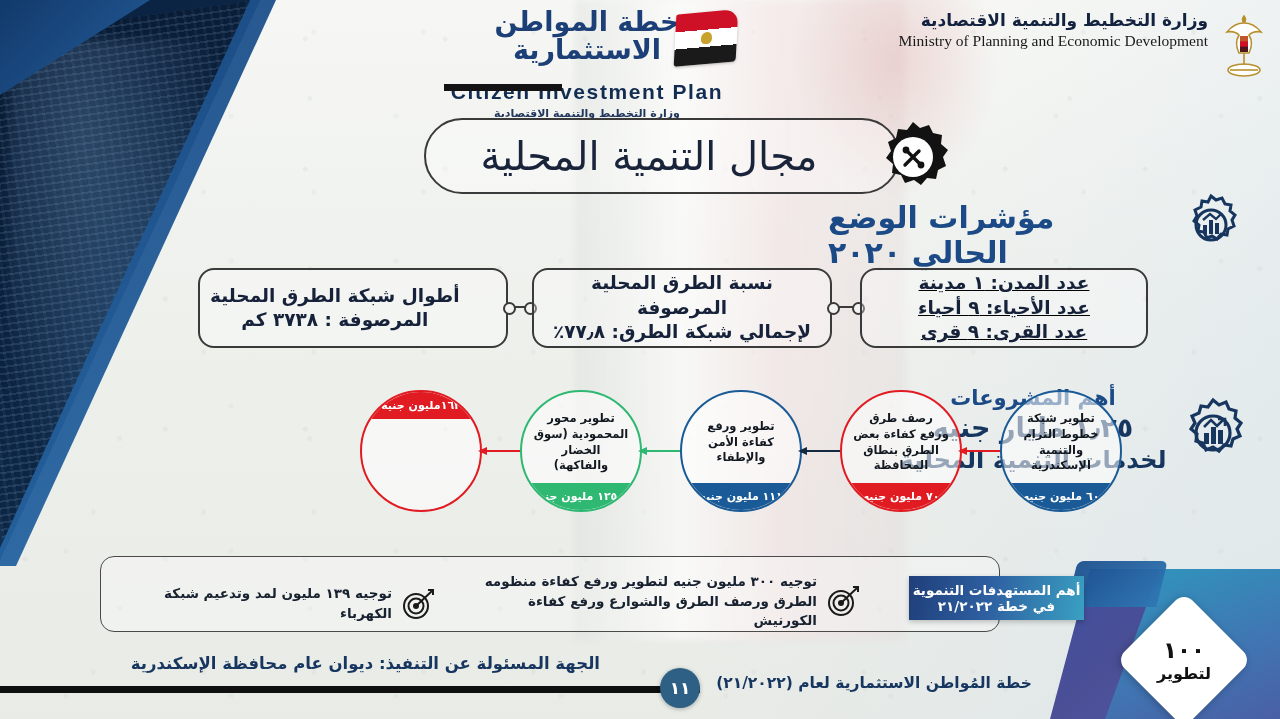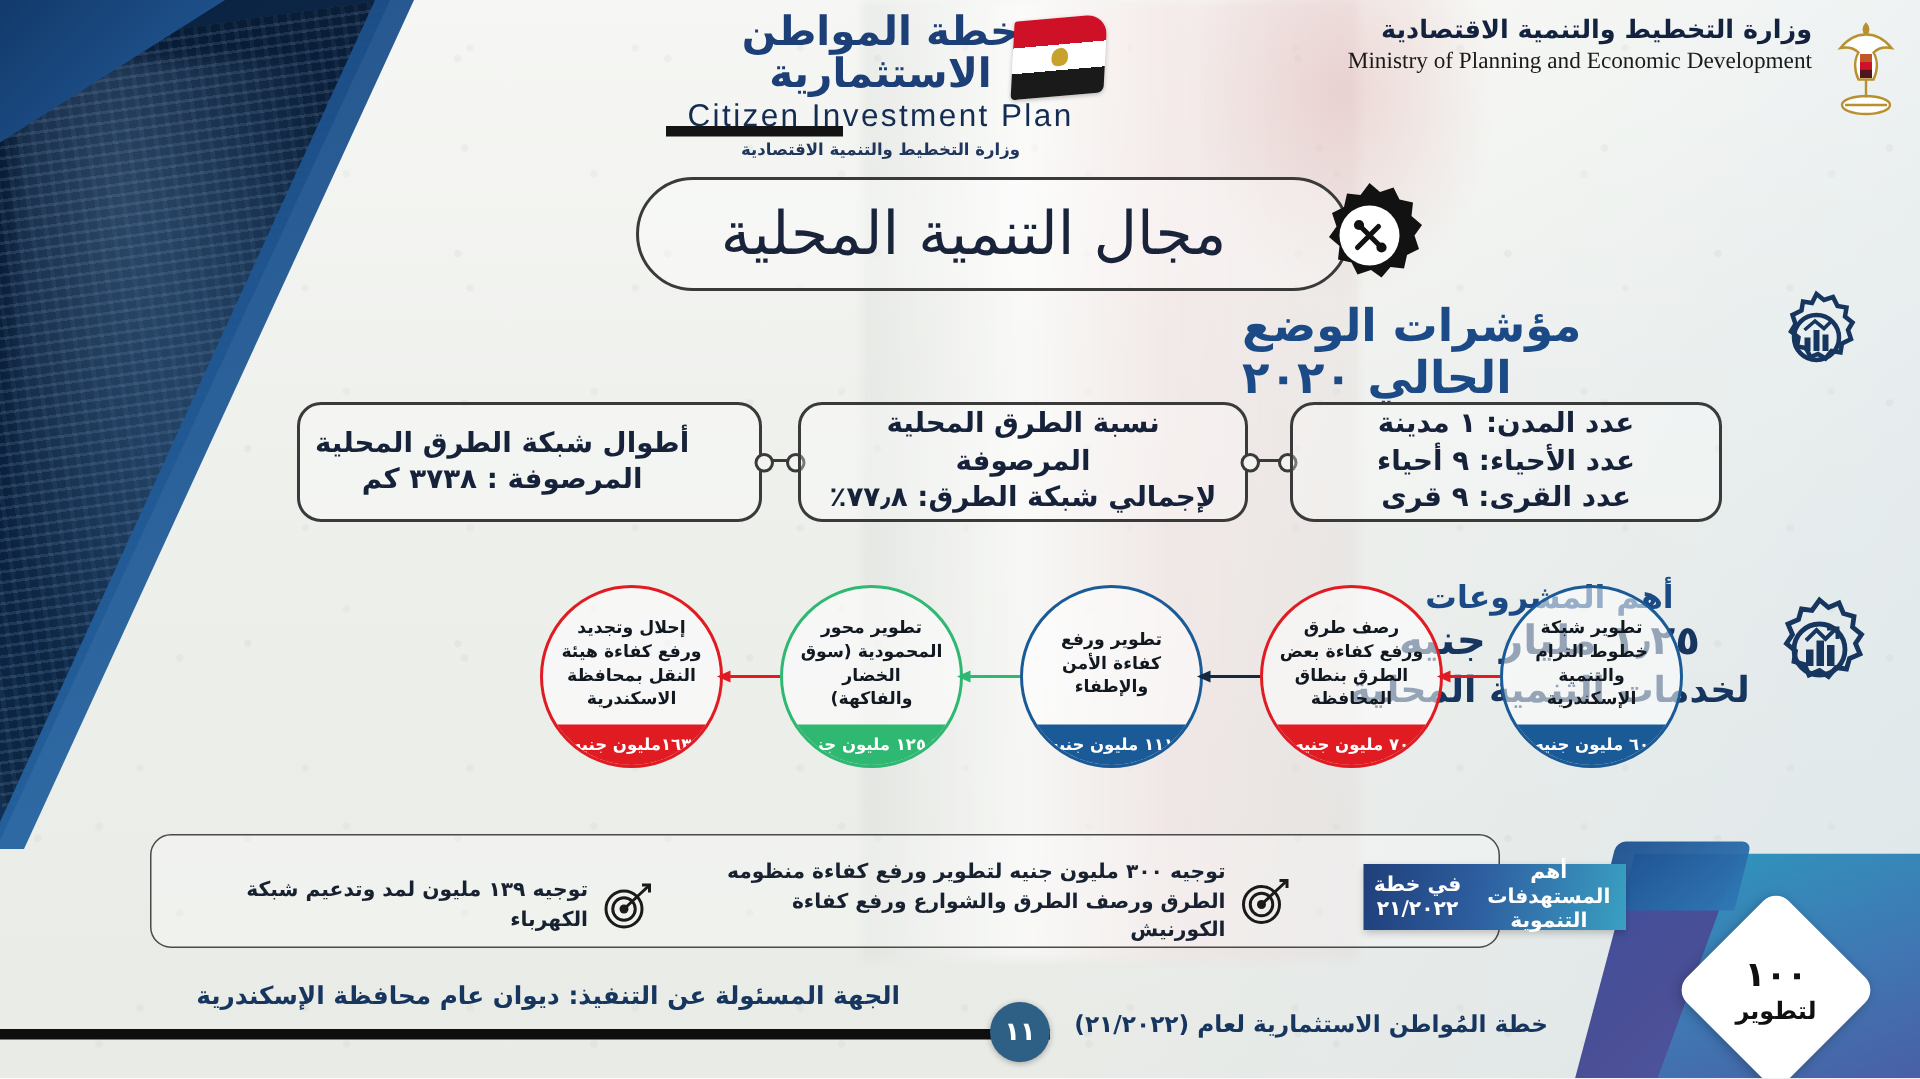--- a/index.html
+++ b/index.html
@@ -95,22 +95,22 @@
   
   .hdr-logo {
     position: absolute; left: 432px; top: 8px; width: 310px; height: 92px;
     text-align: center; direction: rtl;
   }
   .hdr-logo .ar {
     font-size: 27px; font-weight: 700; color: #1c3f77; line-height: 1.05;
     letter-spacing: .5px;
   }
   .hdr-logo .en {
-    font-size: 21px; font-weight: 400; color: #132c52; letter-spacing: 1.6px;
-    margin-top: 1px; direction: ltr; font-family: "Liberation Sans", sans-serif;
+    font-size: 21px; font-weight: 700; color: #132c52; letter-spacing: 1.6px;
+    margin-top: 15px; direction: ltr; font-family: "Liberation Sans", sans-serif;
   }
   .hdr-logo .sub {
     font-size: 11px; color: #21365c; margin-top: 3px; font-weight: 600;
   }
   .hdr-logo .rule {
     position: absolute; left: 12px; top: 76px; width: 118px; height: 7px; background: #141414;
   }
   .flag-eg {
     position: absolute; left: 675px; top: 12px; width: 62px; height: 52px;
     background: linear-gradient(180deg, #ce1126 0 34%, #ffffff 34% 67%, #1a1a1a 67% 100%);
@@ -169,21 +169,21 @@
 
   
   .ind-box {
     position: absolute; top: 268px; height: 80px;
     border: 2px solid #3a3a3a; border-radius: 16px;
     background: rgba(255,255,255,0.32);
     display: flex; align-items: center; justify-content: center;
     direction: rtl; text-align: center; padding: 0 10px;
   }
   .ind-box .txt { font-size: 18.5px; font-weight: 700; color: #16213a; line-height: 1.32; }
-  #ind-1 { right: 132px; width: 288px; }
+  #ind-1 { right: 132px; width: 288px; text-decoration: underline; }
   #ind-2 { right: 448px; width: 300px; }
   #ind-3 { right: 772px; width: 310px; justify-content: flex-end; }
   .connector {
     position: absolute; top: 306px; height: 2px; background: #3a3a3a;
   }
   .connector::before, .connector::after {
     content: ""; position: absolute; top: -4px; width: 9px; height: 9px;
     border: 2px solid #3a3a3a; border-radius: 50%; background: #f3f4f1;
   }
   .connector::before { left: -5px; }
@@ -231,21 +231,21 @@
   .targets-box {
     position: absolute; left: 100px; top: 556px; width: 900px; height: 76px;
     border: 1.6px solid #4a4a4a; border-radius: 14px;
     background: rgba(255,255,255,0.30);
   }
   .target-badge {
     position: absolute; right: 196px; top: 576px; width: 175px; height: 44px;
     border-radius: 0; direction: rtl; text-align: center;
     background: linear-gradient(100deg, #1f3f7a 0%, #2e5fa0 45%, #3aa0c2 100%);
     color: #fff; font-size: 13.5px; font-weight: 700; line-height: 1.22;
-    display: flex; flex-direction: row; align-items: center; justify-content: center;
+    display: flex; flex-direction: column; align-items: center; justify-content: center;
     box-shadow: 0 2px 5px rgba(0,0,0,.22);
   }
   .target-item {
     position: absolute; direction: rtl; display: flex; align-items: center; gap: 9px;
   }
   .target-item .txt { font-size: 13.5px; font-weight: 700; color: #17212f; line-height: 1.45; }
   #tgt-1 { right: 420px; top: 572px; width: 400px; }
   #tgt-2 { right: 845px; top: 584px; width: 305px; }
   .target-icon { width: 34px; height: 34px; flex: 0 0 34px; }
 
@@ -387,21 +387,20 @@
     <g fill="#17365f">
       <rect x="28" y="37" width="5" height="11"></rect>
       <rect x="35" y="31" width="5" height="17"></rect>
       <rect x="42" y="34" width="5" height="14"></rect>
     </g>
     <path d="M28 31l7-7 6 6 7-7" fill="none" stroke="#17365f" stroke-width="2.6"></path>
     <path d="M42 23h7v7" fill="none" stroke="#17365f" stroke-width="2.6"></path>
   </svg>
 
   <div class="circle c-red" id="circ-5">
-    <div class="label">إحلال وتجديد ورفع كفاءة هيئة النقل بمحافظة الاسكندرية</div>
     <div class="amount">١٦٣مليون جنيه</div>
   </div>
   <svg class="arrow" id="arr-4" viewBox="0 0 42 10">
     <path d="M42 5H6" stroke="#e11b22" stroke-width="2"></path>
     <path d="M0 5l9-4v8z" fill="#e11b22"></path>
   </svg>
 
   <div class="circle c-green" id="circ-4">
     <div class="label">تطوير محور المحمودية (سوق الخضار والفاكهة)</div>
     <div class="amount">١٢٥٫٧ مليون جنيه</div>

